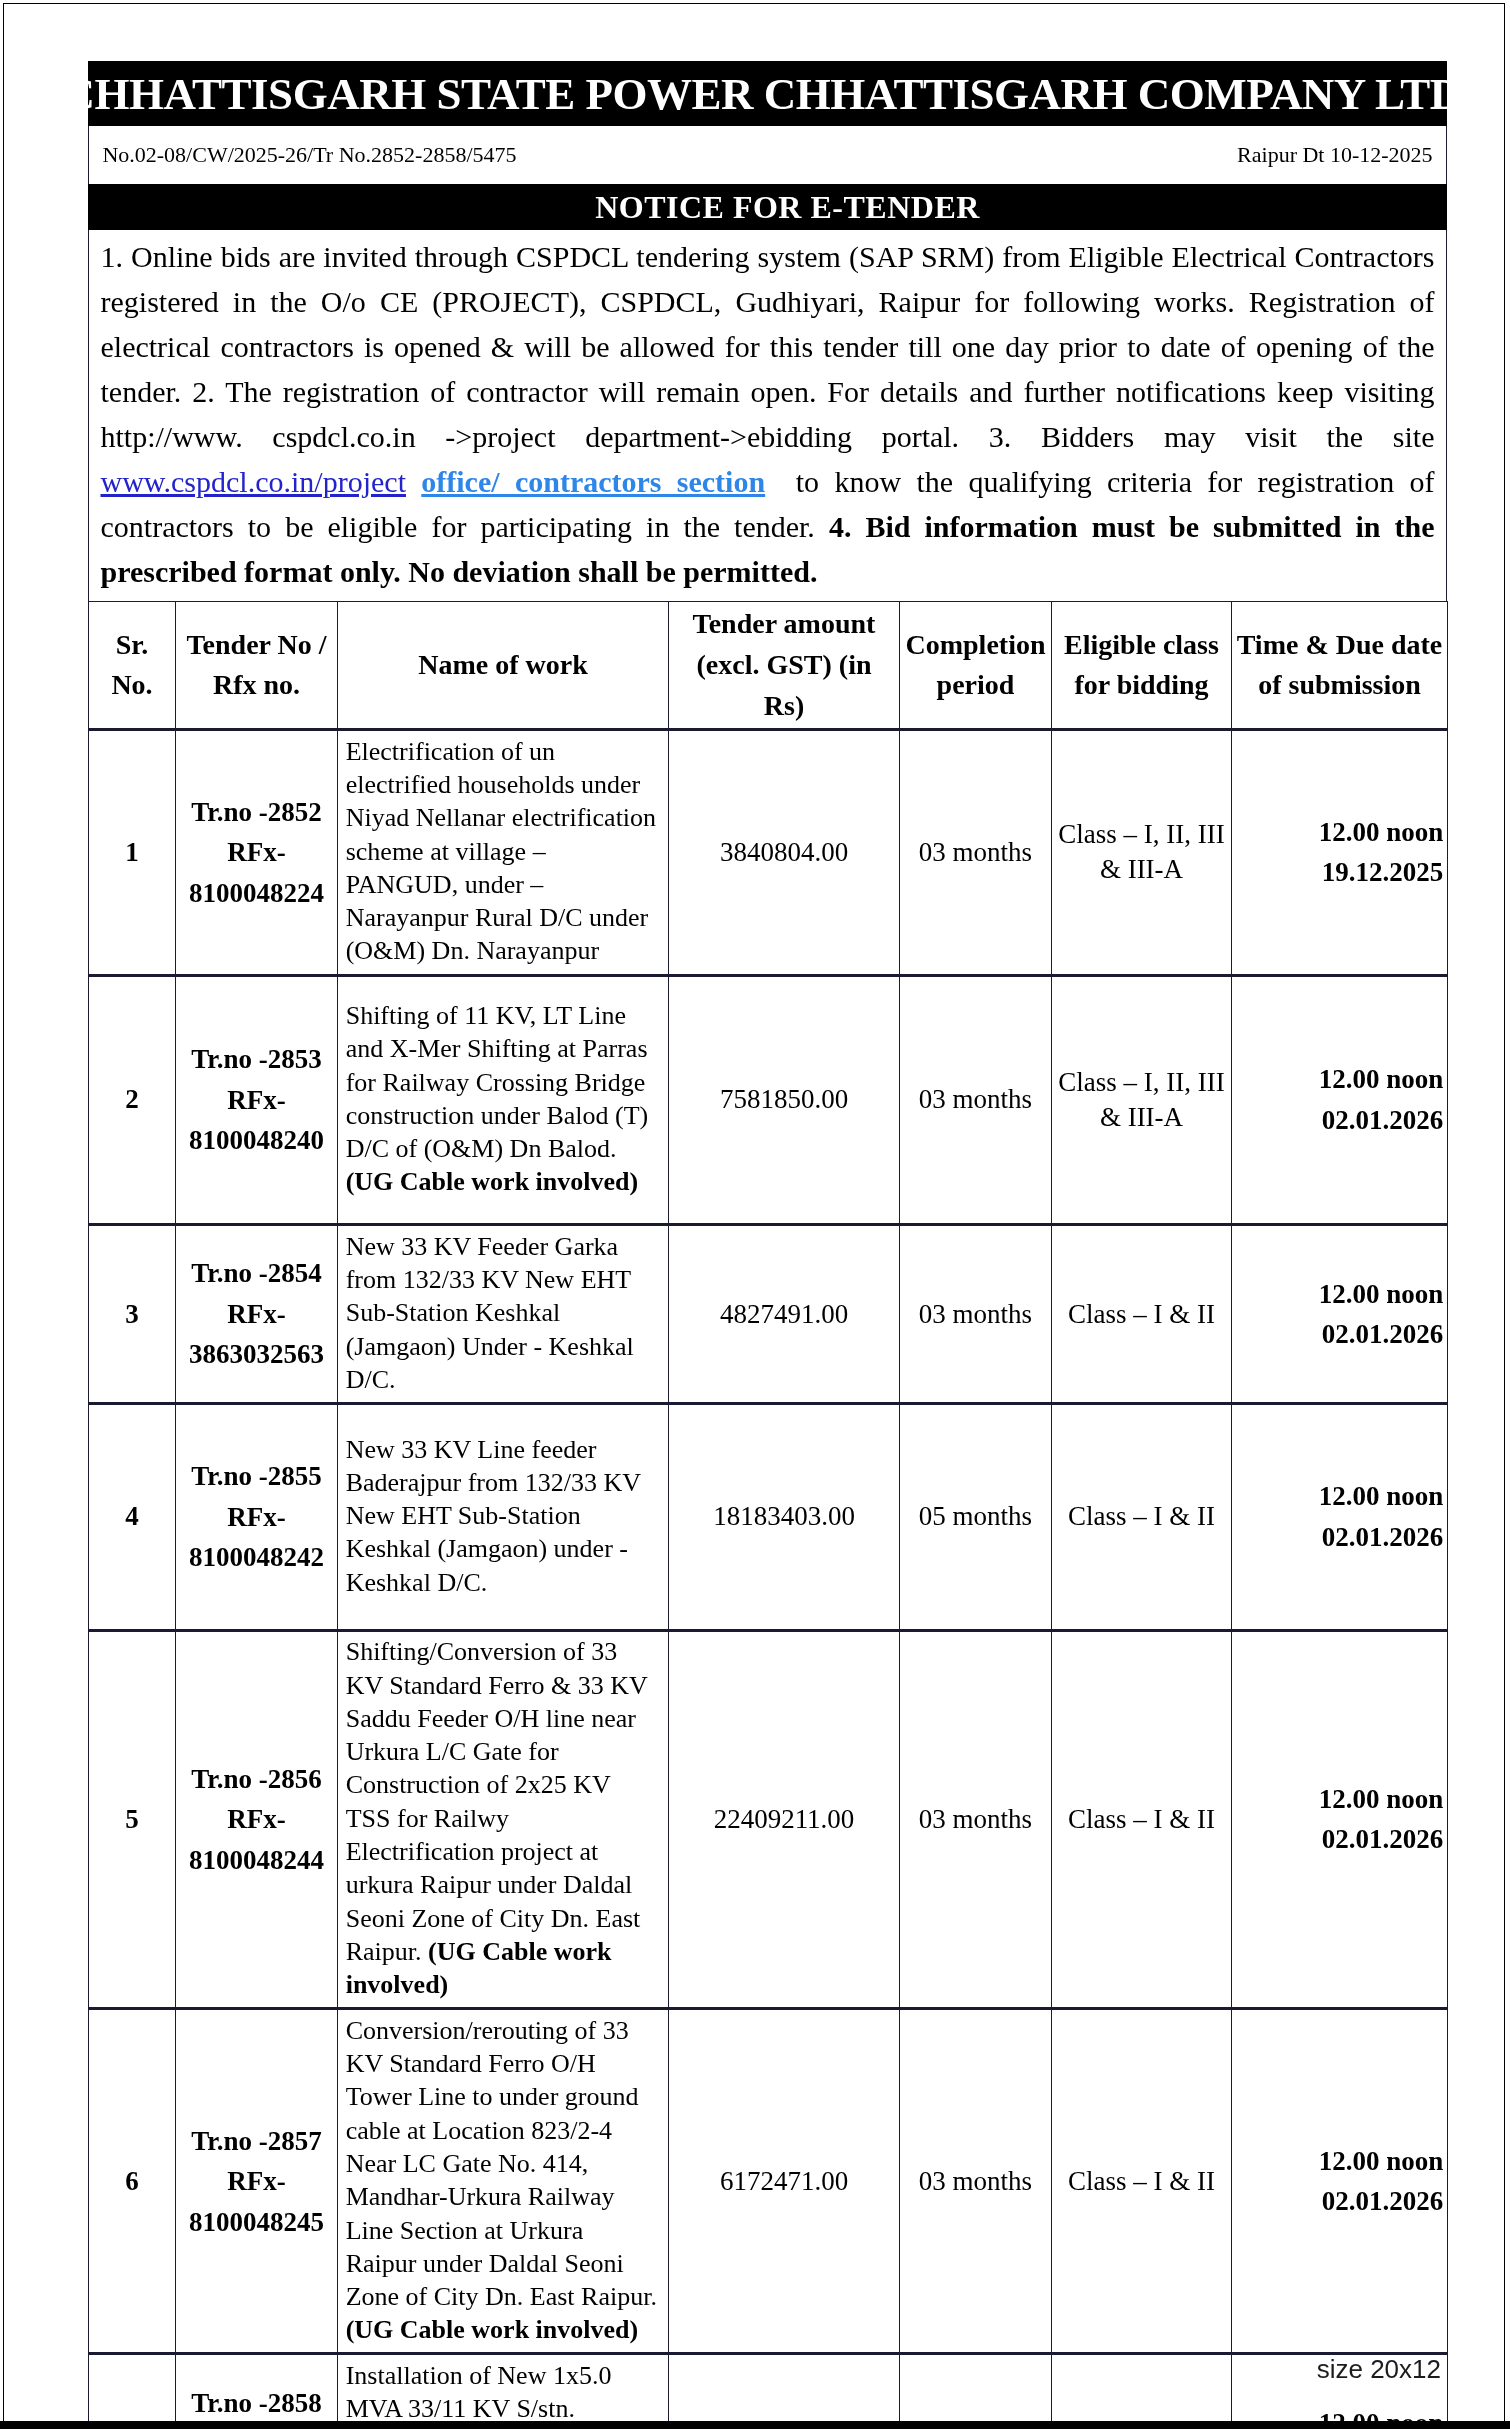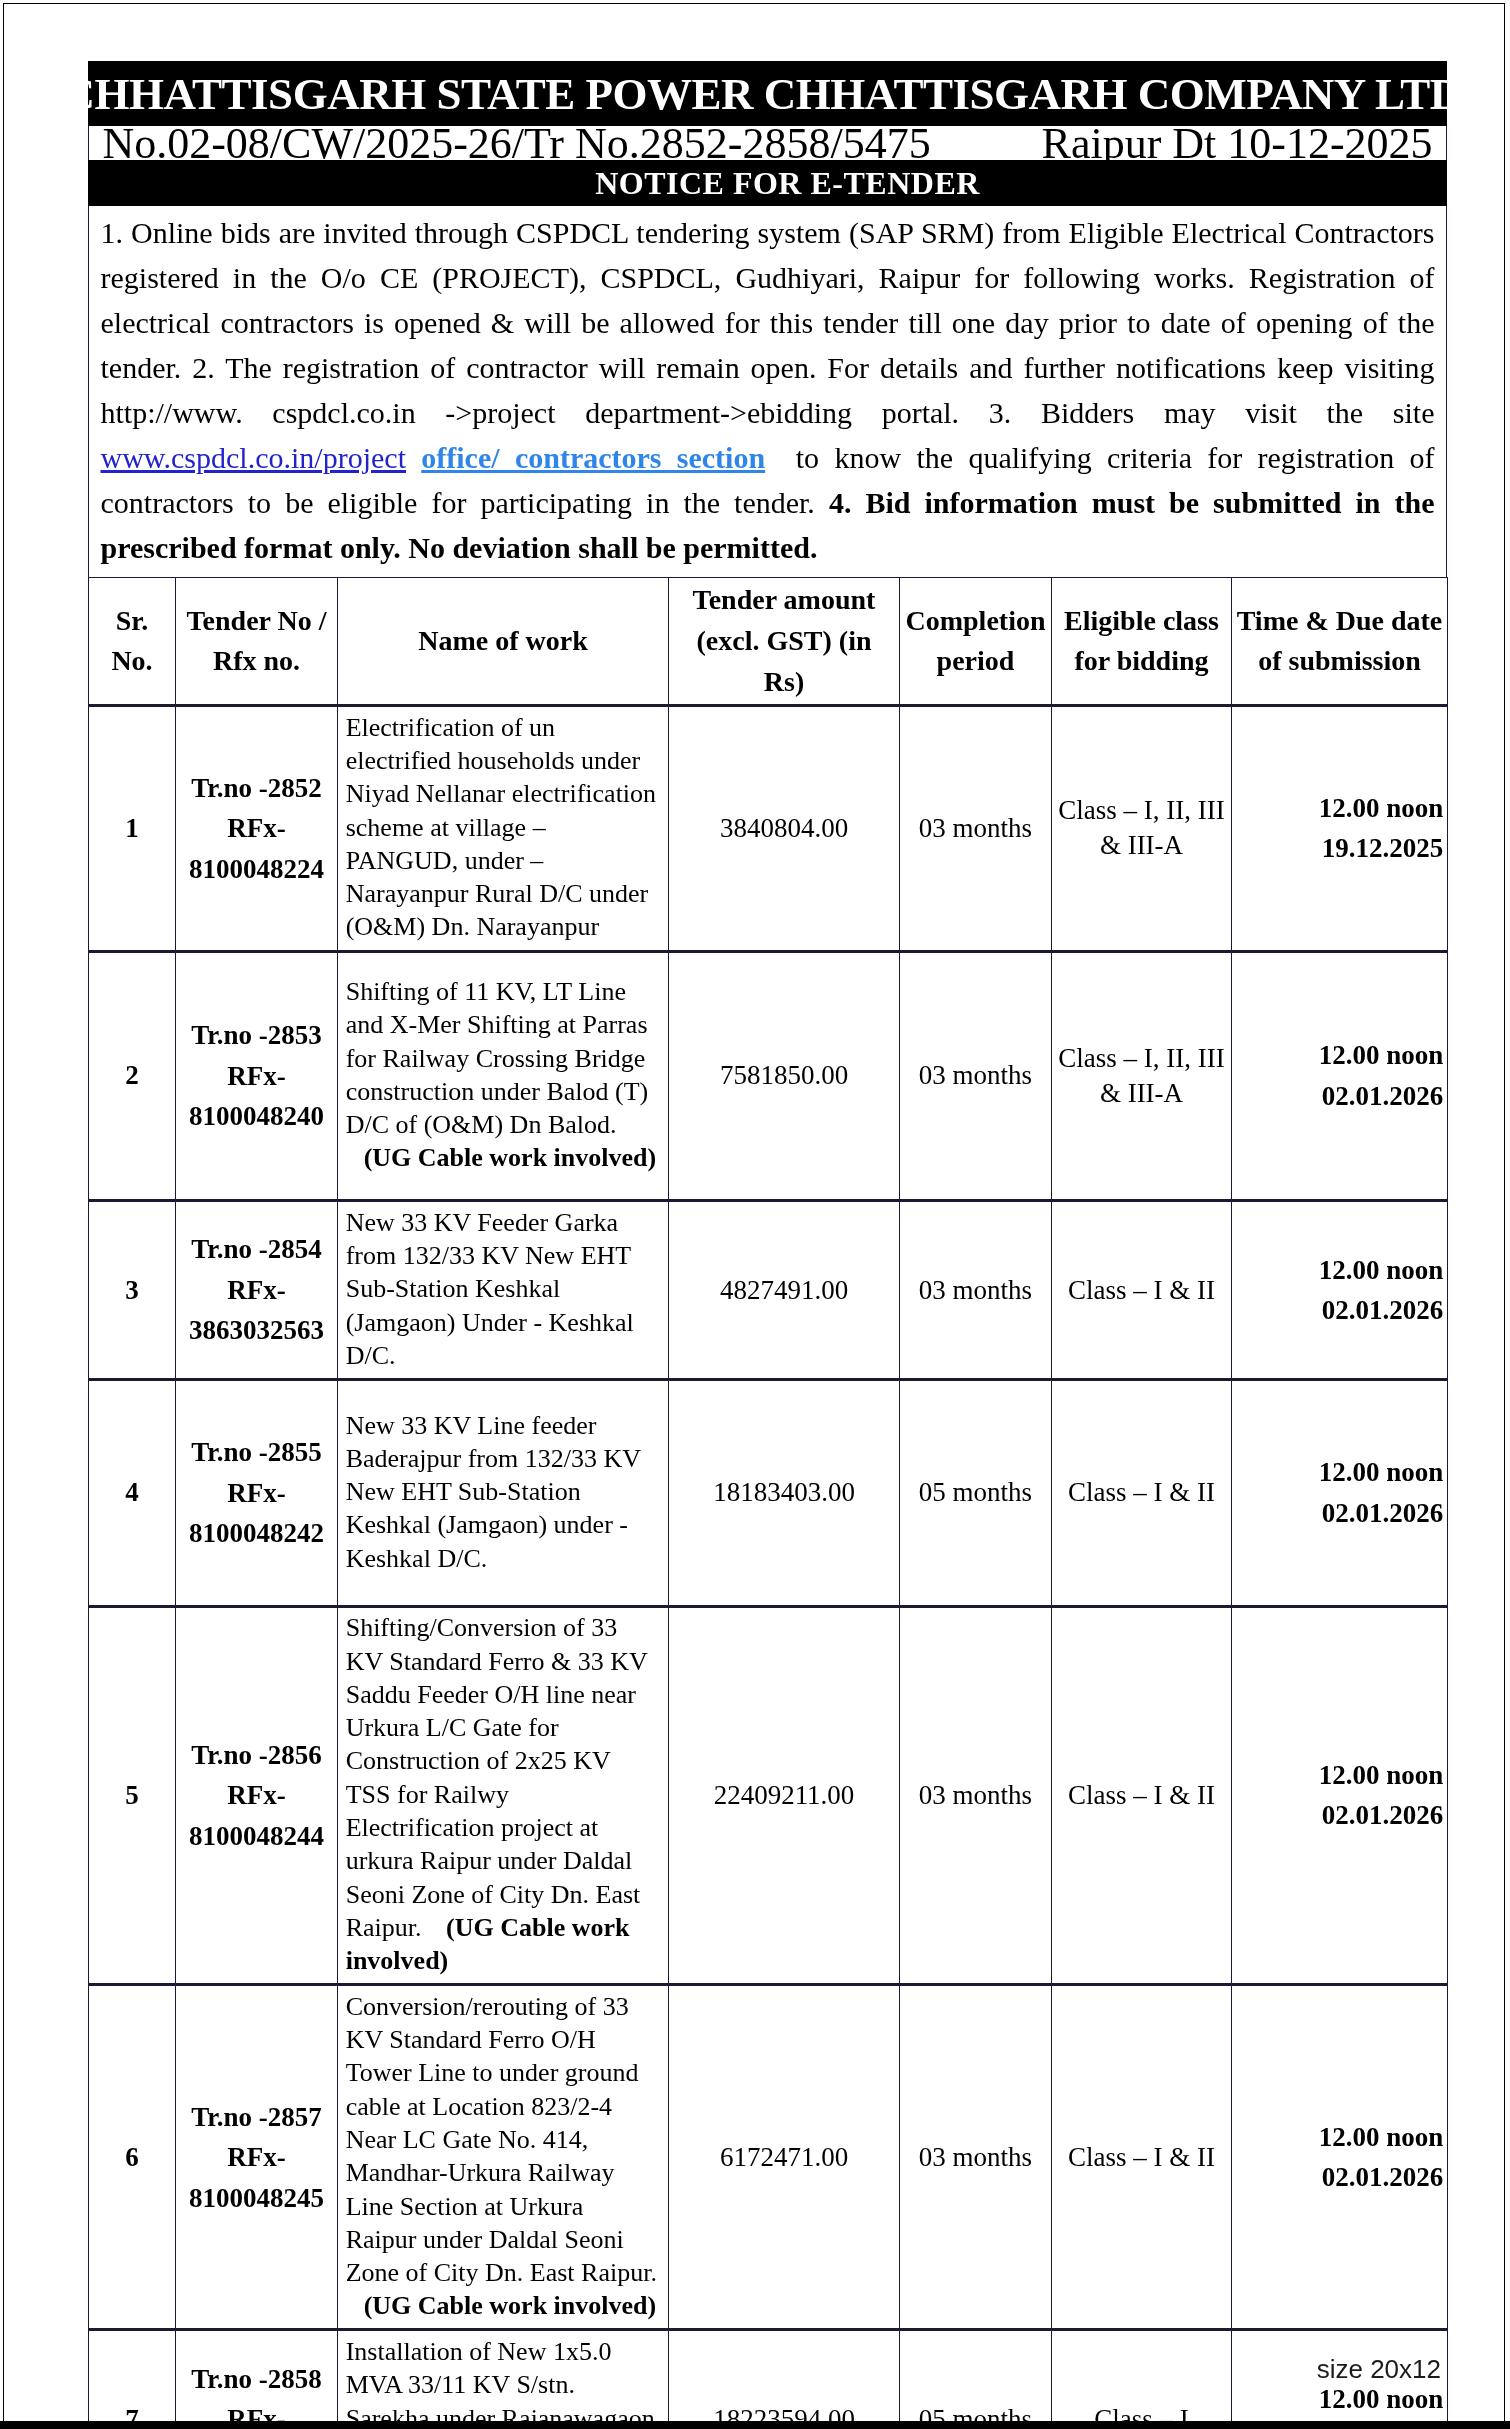--- a/index.html
+++ b/index.html
@@ -13,23 +13,23 @@
   }
   .bottom-bar{position:absolute;left:0;right:0;bottom:0;height:8.6px;background:#000;}
 
   .content{position:absolute;left:88px;top:61px;width:1359px;}
 
   .title-band{
     background:#000;color:#fff;height:65px;display:flex;align-items:center;justify-content:center;
     font-weight:bold;font-size:45px;letter-spacing:-0.5px;white-space:nowrap;
   }
   .ref-row{
-    height:34px;border-left:1.9px solid #1a1a30;border-right:1.9px solid #1a1a30;
+    height:58px;border-left:1.9px solid #1a1a30;border-right:1.9px solid #1a1a30;
     display:flex;align-items:center;justify-content:space-between;
-    font-size:44px;padding:0 13.4px;
+    font-size:22px;padding:0 13.4px;
   }
   .notice-band{
     background:#000;color:#fff;height:46px;display:flex;align-items:center;justify-content:center;
     font-weight:bold;font-size:32px;letter-spacing:0.5px;padding-left:40px;
   }
   .intro{
     border-left:1.9px solid #1a1a30;border-right:1.9px solid #1a1a30;
     padding:3.8px 11.5px 7.7px 11.5px;font-size:30px;line-height:45px;text-align:justify;
   }
   .link-a{color:#2323cc;text-decoration:underline;cursor:pointer;}
@@ -47,21 +47,21 @@
   th{
     font-size:28px;font-weight:bold;text-align:center;line-height:1.45;
     white-space:pre-line;height:83px;padding:1.9px 3.8px;
   }
   td{font-size:27px;text-align:center;padding:1.9px 3.8px;}
   td.c-sr{font-weight:bold;}
   td.c-tender{font-weight:bold;white-space:pre-line;line-height:1.5;font-size:27px;}
   td.c-work{
     text-align:left;font-size:26px;line-height:1.28;padding:3.8px 7.7px 5.8px 7.7px;vertical-align:top;
   }
-  td.c-work .work-note{font-weight:bold;display:inline;margin-left:18px;}
+  td.c-work .work-note{font-weight:bold;display:inline;}
   td.c-amount,td.c-period,td.c-class{font-size:27px;white-space:pre-line;line-height:1.3;}
   td.c-due{font-weight:bold;white-space:pre-line;line-height:1.5;font-size:27px;text-align:right;}
   tr.r1 td{height:231px;} tr.r2 td{height:237px;} tr.r3 td{height:156px;}
   tr.r4 td{height:214px;} tr.r5 td{height:332px;} tr.r6 td{height:299px;}
   tr.r7 td{height:154px;}
   .size-note{
     position:absolute;right:69px;top:2354px;
     font-family:"Liberation Sans", sans-serif;font-size:26px;color:#1c1c1c;
   }
 </style>

